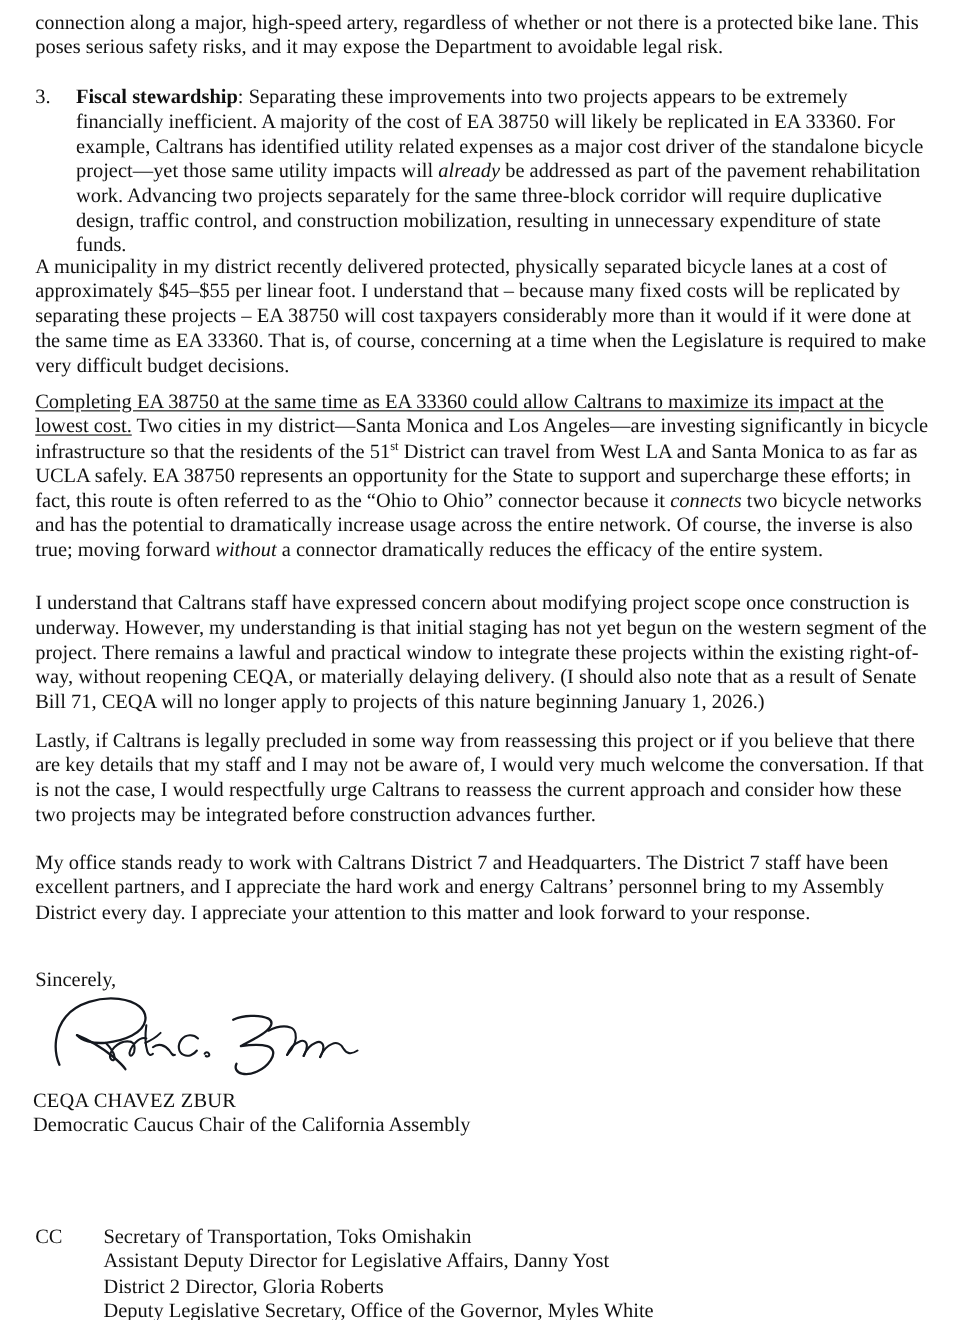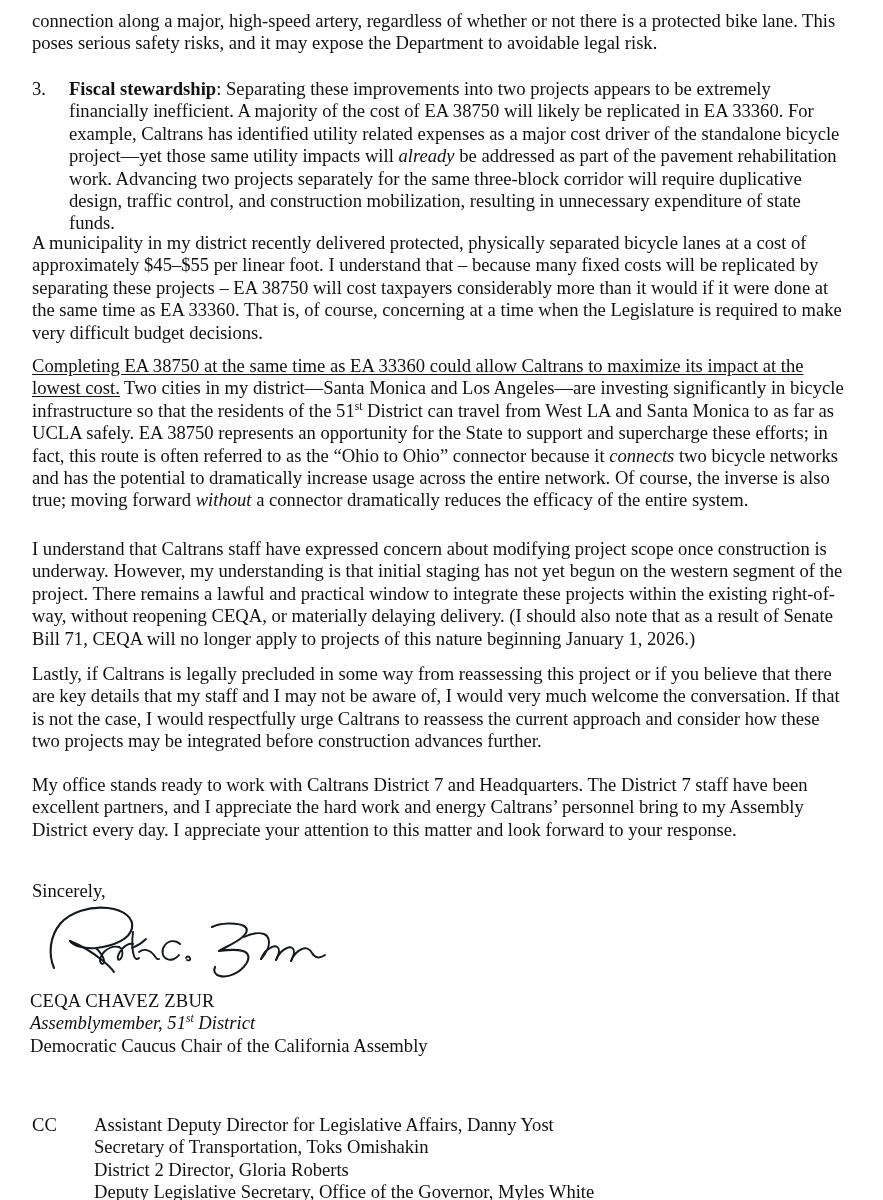--- a/index.html
+++ b/index.html
@@ -153,29 +153,28 @@
         <path d="M204 41 C210 38, 218 36, 224 38 C229 40, 230 46, 228 52 C226 57, 223 61, 221 63" stroke-width="1.9"></path>
         <path d="M221 63 C223 58, 227 53, 232 51 C236 49, 239 51, 239 55 C239 59, 237 62, 236 64" stroke-width="1.9"></path>
         <path d="M236 64 C238 59, 242 54, 247 52 C251 50, 254 52, 254 56 C254 60, 252 63, 251 65" stroke-width="1.9"></path>
         <path d="M251 65 C253 60, 257 55, 262 53 C266 51, 270 53, 272 57 C275 62, 279 63, 285 59" stroke-width="1.9"></path>
       </g>
     </svg>
   </div>
 
   <div class="sig-name-block" style="top:990px;">
     <div class="name-caps">CEQA CHAVEZ ZBUR</div>
-    <div class="title-ital"><span>Assemblymember, 51</span><sup>st</sup><span> District</span></div>
     <div>Democratic Caucus Chair of the California Assembly</div>
   </div>
 
   <div class="cc-block" style="top:1100px;">
     <div class="cc-row">
       <span class="cc-label">CC</span>
       <div class="cc-list">
+        <div class="cc-line">Secretary of Transportation, Toks Omishakin</div>
         <div class="cc-line">Assistant Deputy Director for Legislative Affairs, Danny Yost</div>
-        <div class="cc-line">Secretary of Transportation, Toks Omishakin</div>
         <div class="cc-line">District 2 Director, Gloria Roberts</div>
         <div class="cc-line">Deputy Legislative Secretary, Office of the Governor, Myles White</div>
       </div>
     </div>
   </div>
 
 </div>
 
 </body></html>

